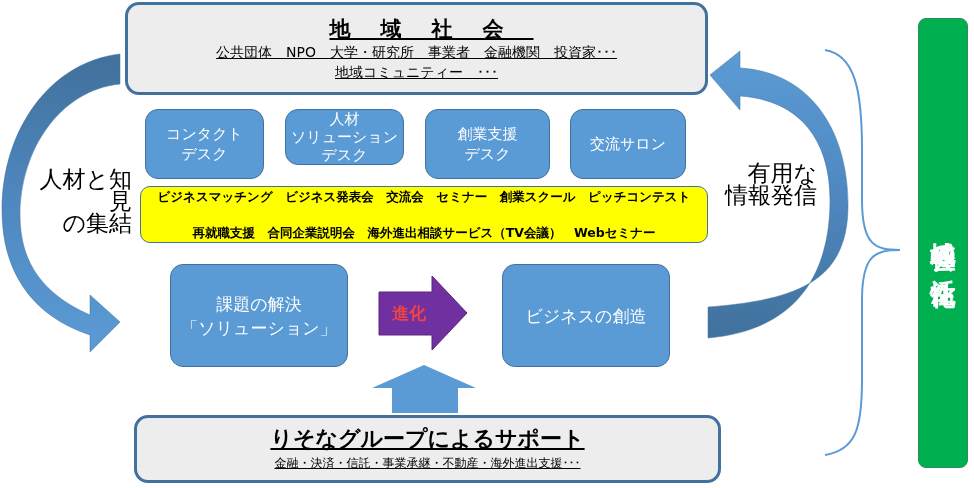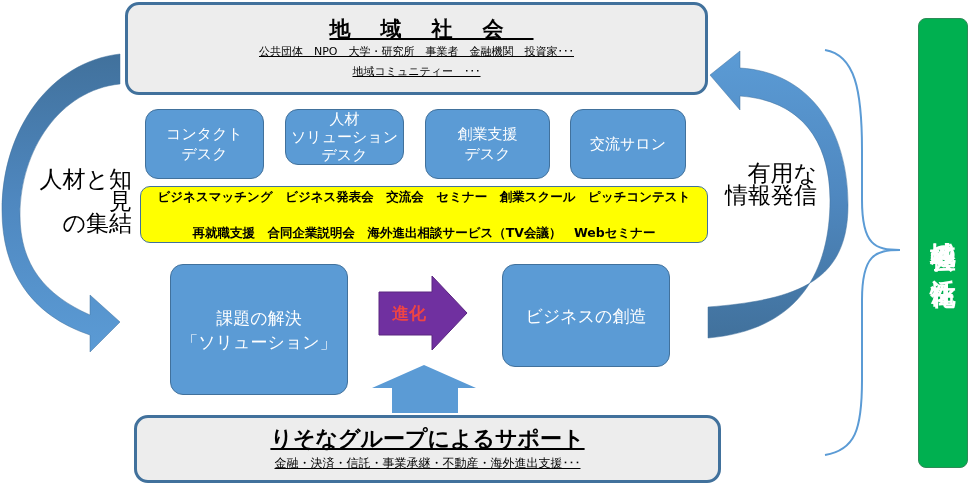--- a/index.html
+++ b/index.html
@@ -4,21 +4,21 @@
 <style>
   html, body { margin:0; padding:0; background:#ffffff; }
   body { width:974px; height:488px; position:relative; overflow:hidden;
          font-family:"DejaVu Sans","Liberation Sans",sans-serif; color:#000; }
   .abs { position:absolute; }
   svg.layer { position:absolute; left:0; top:0; }
 
   .gray-box { background:#ededed; border:3px solid #41719c; border-radius:14px; box-sizing:border-box;
               display:flex; flex-direction:column; align-items:center; justify-content:center;text-decoration:underline; }
   .top-title { font-size:21px; font-weight:bold; letter-spacing:30px; margin-left:30px; line-height:26px; }
-  .top-line { font-size:11px; line-height:20px; text-align:center; }
+  .top-line { font-size:14px; line-height:20px; text-align:center; }
   .sub-title { font-size:22px; font-weight:bold; line-height:28px; }
   .sub-line { font-size:12px; line-height:20px; }
 
   .blue-box { background:#5b9bd5; border:1px solid #41719c; border-radius:13px; box-sizing:border-box;
               color:#fff; display:flex; align-items:center; justify-content:center; text-align:center;
               font-size:15px; line-height:20px; flex-direction:column; }
   .big-blue { font-size:17px; line-height:24px; }
 
   .yellow-box { background:#ffff00; border:1px solid #41719c; border-radius:10px; box-sizing:border-box;
                 display:flex; flex-direction:column; align-items:center; justify-content:space-between;
@@ -95,21 +95,21 @@
 
 <div class="abs side-label" style="left:32px; top:168px; width:100px;">
   <div>人材と知見</div>
   <div>の集結</div>
 </div>
 <div class="abs side-label" style="left:717px; top:162px; width:100px;">
   <div>有用な</div>
   <div>情報発信</div>
 </div>
 
-<div class="abs blue-box big-blue" style="left:170px; top:264px; width:178px; height:131px;">
+<div class="abs blue-box big-blue" style="left:170px; top:264px; width:178px; height:103px;">
   <span>課題の解決</span>
   <span>「ソリューション」</span>
 </div>
 <div class="abs evo-label" style="left:392px; top:302px;">進化</div>
 <div class="abs blue-box big-blue" style="left:502px; top:264px; width:168px; height:103px;">
   <span>ビジネスの創造</span>
 </div>
 
 <div class="abs gray-box" style="left:134px; top:415px; width:587px; height:68px;">
   <div class="sub-title">りそなグループによるサポート</div>

